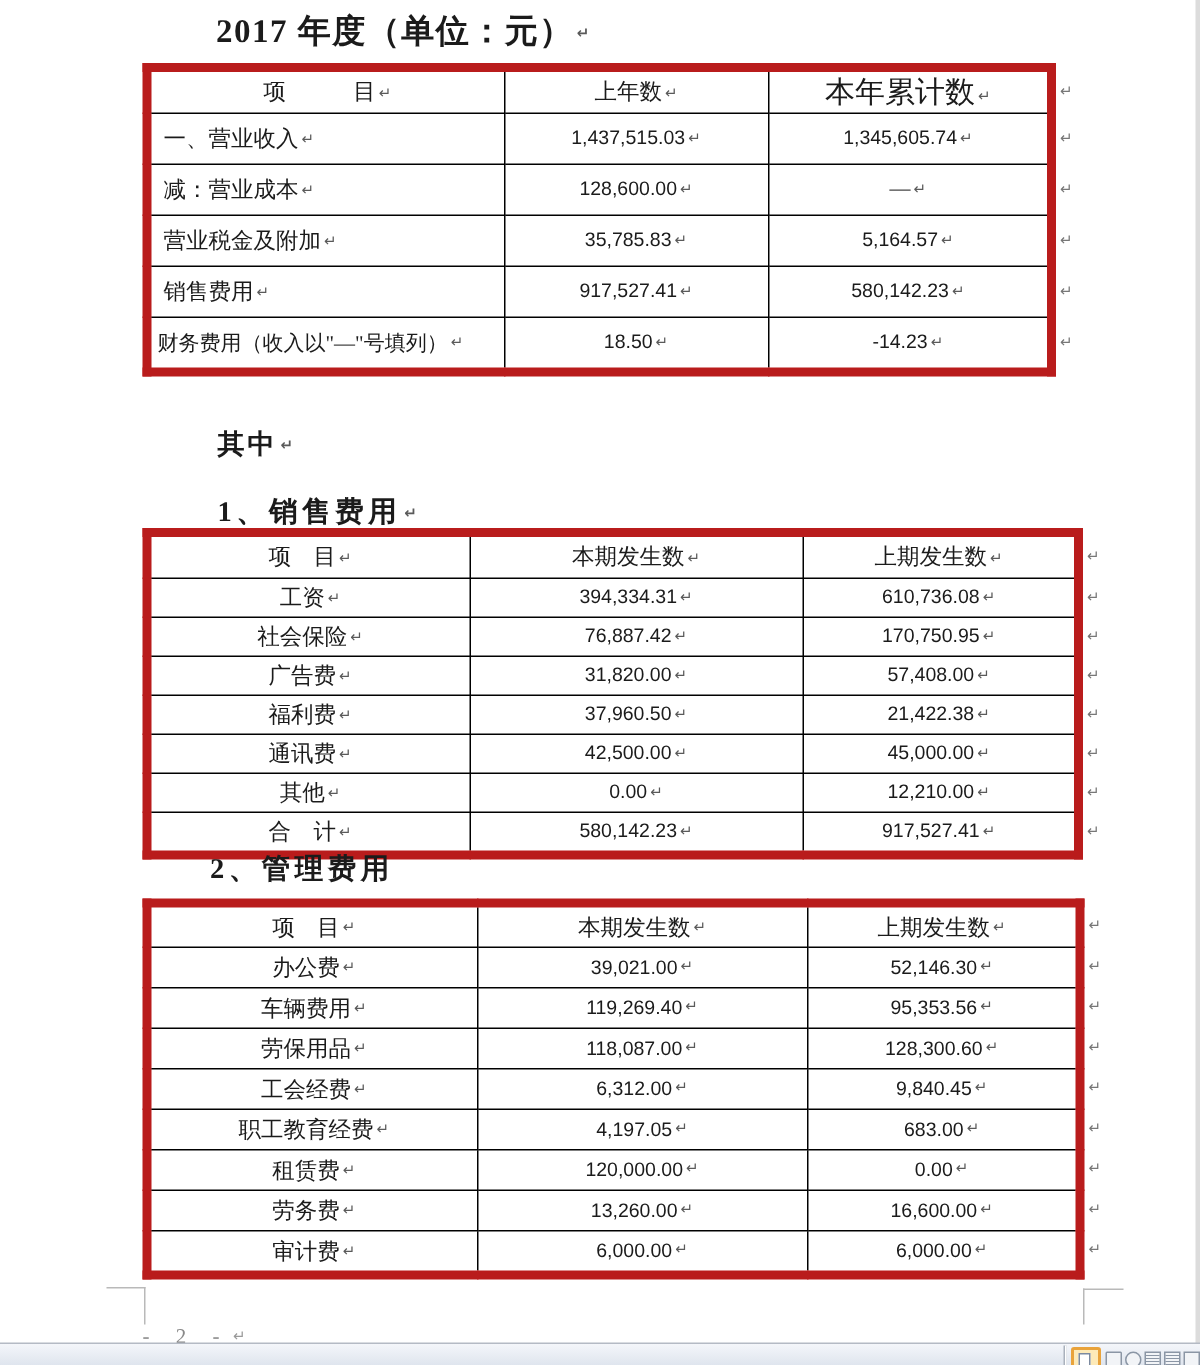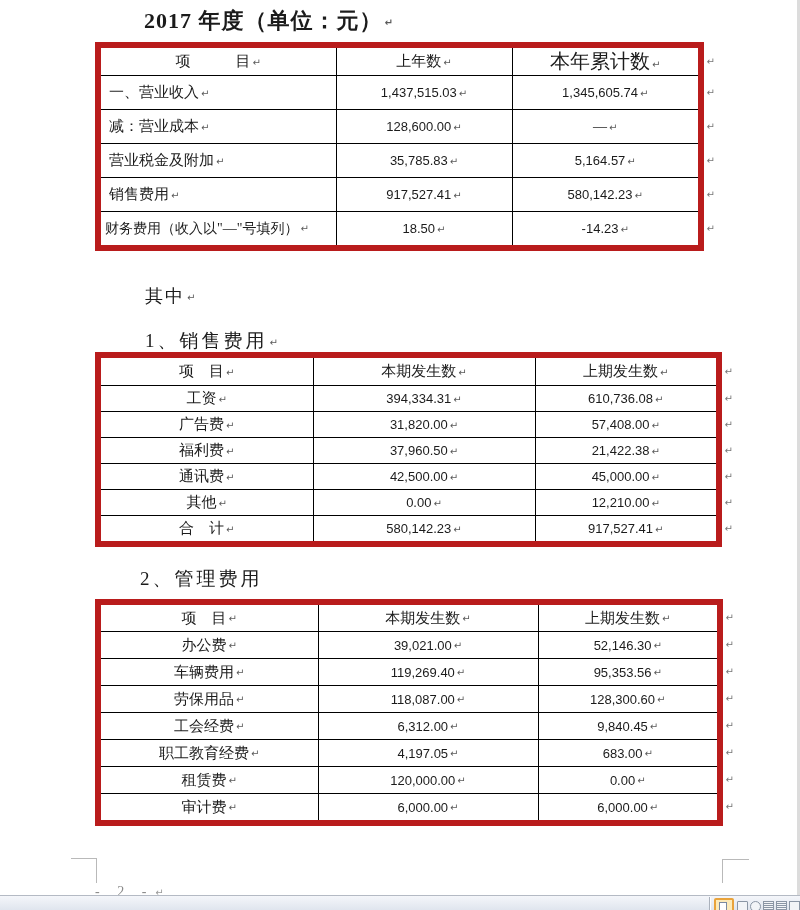--- a/index.html
+++ b/index.html
@@ -9,21 +9,21 @@
     font-family:"Liberation Serif", serif;
     color:#1b1b1b;
   }
   .abs{position:absolute;}
 
   
   .doc-title{
     left:144px;top:6px;
     font-size:22px;font-weight:bold;letter-spacing:1px;white-space:nowrap;
   }
-  .sec-head{white-space:nowrap;font-weight:400;text-align:center;}
+  .sec-head{white-space:nowrap;font-weight:700;text-align:center;}
   .sec-head.h-among{left:145px;top:284px;font-size:18px;letter-spacing:2px;}
   .sec-head.h-sell {left:145px;top:328px;font-size:19px;letter-spacing:3px;}
   .sec-head.h-admin{left:140px;top:566px;font-size:19px;letter-spacing:3px;}
 
   
   .pmark,.rowend{
     font-family:"DejaVu Sans", sans-serif;
     font-size:10px;color:#5a5a5a;
     margin-left:2px;vertical-align:middle;line-height:1;
   }
@@ -159,20 +159,25 @@
     <td><span>项　目</span><span class="pmark">↵</span></td>
     <td><span>本期发生数</span><span class="pmark">↵</span></td>
     <td><span>上期发生数</span><span class="pmark">↵</span><span class="rowend">↵</span></td>
   </tr>
   <tr>
     <td><span>工资</span><span class="pmark">↵</span></td>
     <td class="num"><span class="v">394,334.31</span><span class="pmark">↵</span></td>
     <td class="num"><span class="v">610,736.08</span><span class="pmark">↵</span><span class="rowend">↵</span></td>
   </tr>
   <tr>
+    <td><span>社会保险</span><span class="pmark">↵</span></td>
+    <td class="num"><span class="v">76,887.42</span><span class="pmark">↵</span></td>
+    <td class="num"><span class="v">170,750.95</span><span class="pmark">↵</span><span class="rowend">↵</span></td>
+  </tr>
+  <tr>
     <td><span>广告费</span><span class="pmark">↵</span></td>
     <td class="num"><span class="v">31,820.00</span><span class="pmark">↵</span></td>
     <td class="num"><span class="v">57,408.00</span><span class="pmark">↵</span><span class="rowend">↵</span></td>
   </tr>
   <tr>
     <td><span>福利费</span><span class="pmark">↵</span></td>
     <td class="num"><span class="v">37,960.50</span><span class="pmark">↵</span></td>
     <td class="num"><span class="v">21,422.38</span><span class="pmark">↵</span><span class="rowend">↵</span></td>
   </tr>
   <tr>
@@ -231,20 +236,25 @@
     <td><span>职工教育经费</span><span class="pmark">↵</span></td>
     <td class="num"><span class="v">4,197.05</span><span class="pmark">↵</span></td>
     <td class="num"><span class="v">683.00</span><span class="pmark">↵</span><span class="rowend">↵</span></td>
   </tr>
   <tr>
     <td><span>租赁费</span><span class="pmark">↵</span></td>
     <td class="num"><span class="v">120,000.00</span><span class="pmark">↵</span></td>
     <td class="num"><span class="v">0.00</span><span class="pmark">↵</span><span class="rowend">↵</span></td>
   </tr>
   <tr>
+    <td><span>劳务费</span><span class="pmark">↵</span></td>
+    <td class="num"><span class="v">13,260.00</span><span class="pmark">↵</span></td>
+    <td class="num"><span class="v">16,600.00</span><span class="pmark">↵</span><span class="rowend">↵</span></td>
+  </tr>
+  <tr>
     <td><span>审计费</span><span class="pmark">↵</span></td>
     <td class="num"><span class="v">6,000.00</span><span class="pmark">↵</span></td>
     <td class="num"><span class="v">6,000.00</span><span class="pmark">↵</span><span class="rowend">↵</span></td>
   </tr>
 </tbody>
   </table>
 
 <div class="abs crop bl"></div>
 <div class="abs crop br"></div>
 <div class="abs footer-num"><span>- 2 -</span><span class="pmark">↵</span></div>

